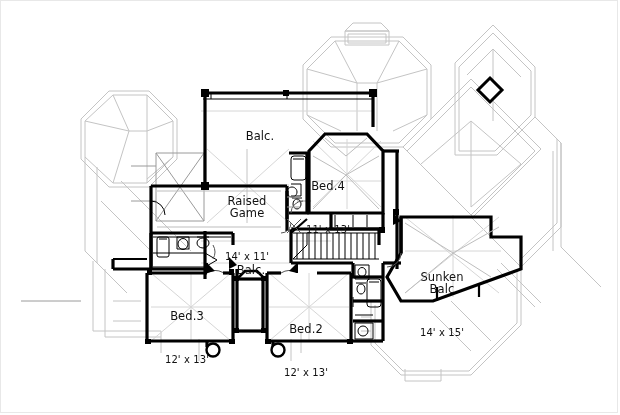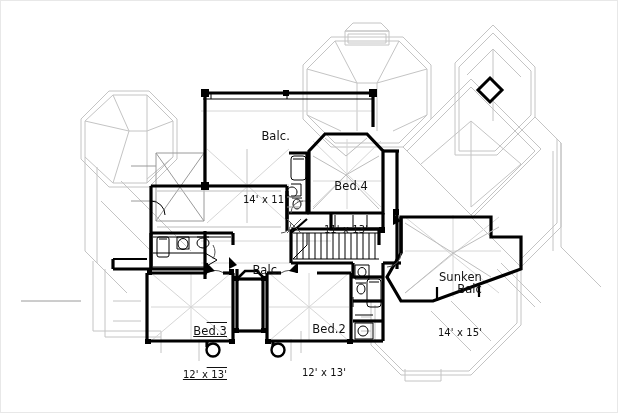--- a/index.html
+++ b/index.html
@@ -12,21 +12,21 @@
     position:relative;
     width:618px;height:413px;
     border:1px solid #e8e8e8;
     background:#ffffff;
     box-sizing:border-box;
     overflow:hidden;
   }
   #plan-svg{position:absolute;left:0;top:0;}
   .room-label{
     position:absolute;
-    text-align:right;
+    text-align:center;
     color:#111;
     line-height:1.05;
     white-space:pre;
     pointer-events:none;
     font-family:"DejaVu Sans", sans-serif;
   }
   .rl-name{font-size:11.5px;letter-spacing:.1px;}
   .rl-dim{font-size:10px;letter-spacing:.1px;}
   .rl-big{font-size:12px;}
 </style>
@@ -316,33 +316,35 @@
       <rect x="346" y="338" width="6" height="5"></rect>
     </g>
 
   </svg>
 
   <div class="room-label rl-big" style="left:229px;top:104px;width:60px;">
     <div class="rl-name">Balc.</div>
   </div>
 
   <div class="room-label" style="left:206px;top:160px;width:80px;">
+    <div class="rl-name">Raised
+Game</div>
     <div class="rl-dim">14' x 11'</div>
   </div>
 
   <div class="room-label" style="left:287px;top:145px;width:80px;">
     <div class="rl-name">Bed.4</div>
     <div class="rl-dim">11' x 13'</div>
   </div>
 
   <div class="room-label rl-big" style="left:220px;top:238px;width:60px;">
     <div class="rl-name">Balc.</div>
   </div>
 
-  <div class="room-label" style="left:146px;top:290px;width:80px;text-decoration:underline;">
+  <div class="room-label" style="left:146px;top:275px;width:80px;">
     <div class="rl-name">Bed.3</div>
     <div class="rl-dim">12' x 13'</div>
   </div>
 
   <div class="room-label" style="left:265px;top:288px;width:80px;">
     <div class="rl-name">Bed.2</div>
     <div class="rl-dim">12' x 13'</div>
   </div>
 
   <div class="room-label" style="left:401px;top:236px;width:80px;">

